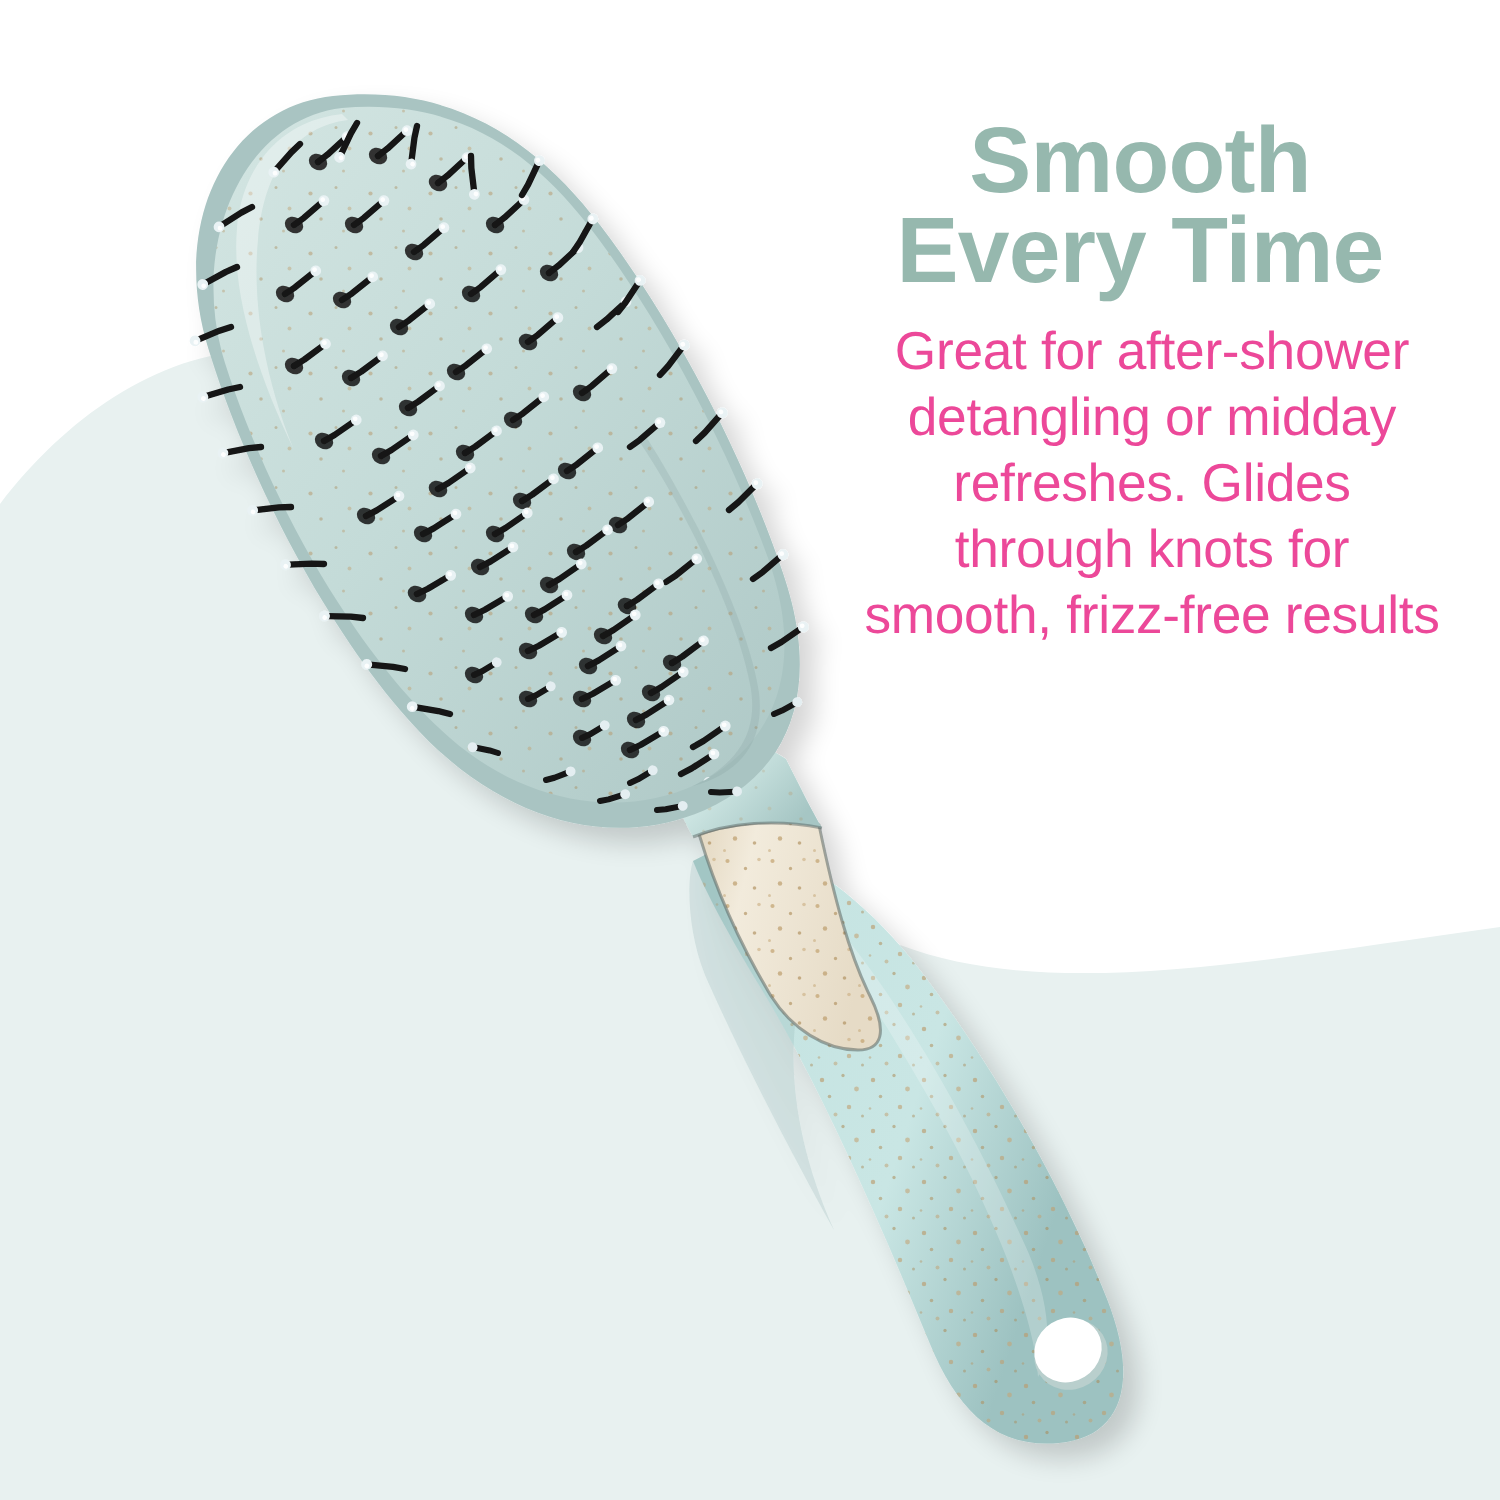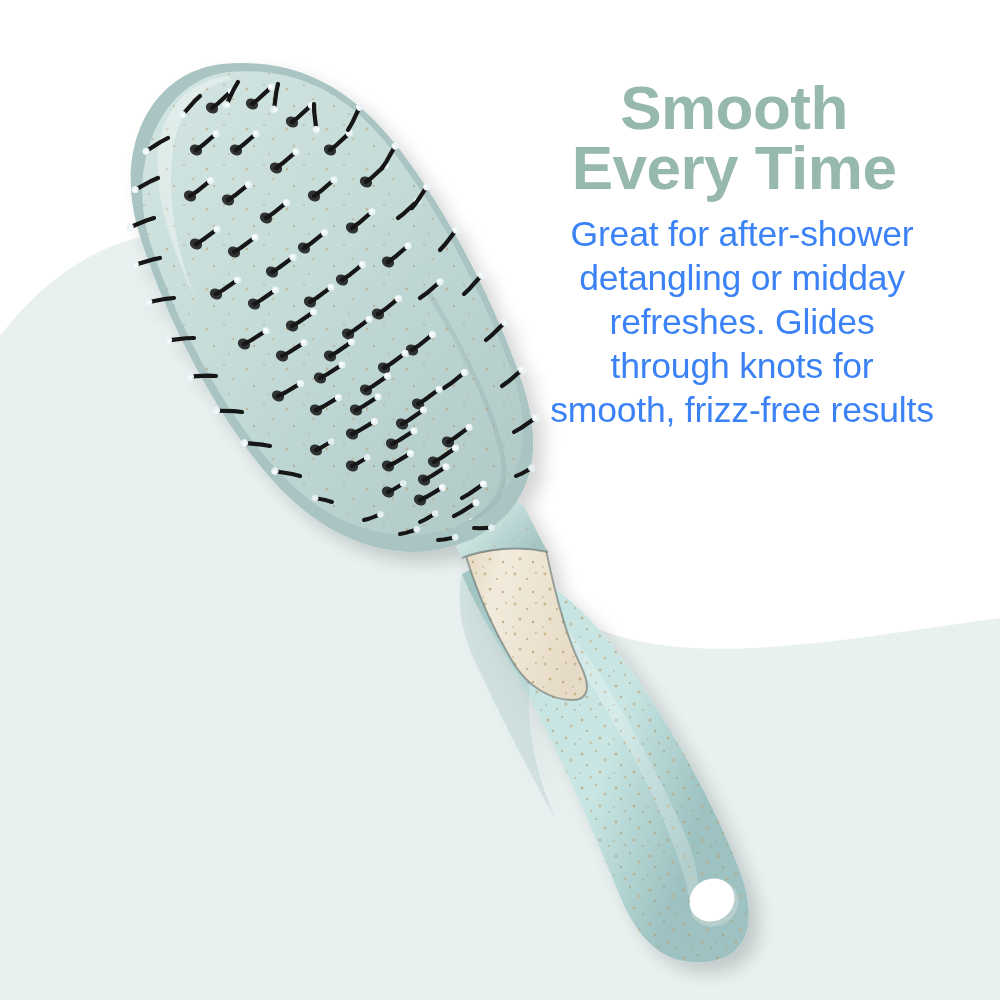--- a/index.html
+++ b/index.html
@@ -24,21 +24,21 @@
     position: absolute;
     inset: 0;
     width: 1000px;
     height: 1000px;
     pointer-events: none;
   }
 
   
   .copy-panel {
     position: absolute;
-    left: 534px;
+    left: 560px;
     top: 78px;
     width: 400px;
     text-align: center;
     z-index: 40;
   }
   .headline {
     font-family: "Liberation Sans", sans-serif;
     font-weight: 700;
     font-size: 62px;
     line-height: 60px;
@@ -46,21 +46,21 @@
     color: #96b8ae;
     margin: 0;
     white-space: pre-line;
   }
   .subcopy {
     font-family: "Liberation Sans", sans-serif;
     font-weight: 400;
     font-size: 35.5px;
     line-height: 44px;
     letter-spacing: -0.2px;
-    color: #3b82f6;
+    color: #ec4899;
     margin: 14px 0 0 16px;
   }
 
   
   .brush-layer {
     position: absolute;
     inset: 0;
     width: 1000px;
     height: 1000px;
     z-index: 20;

